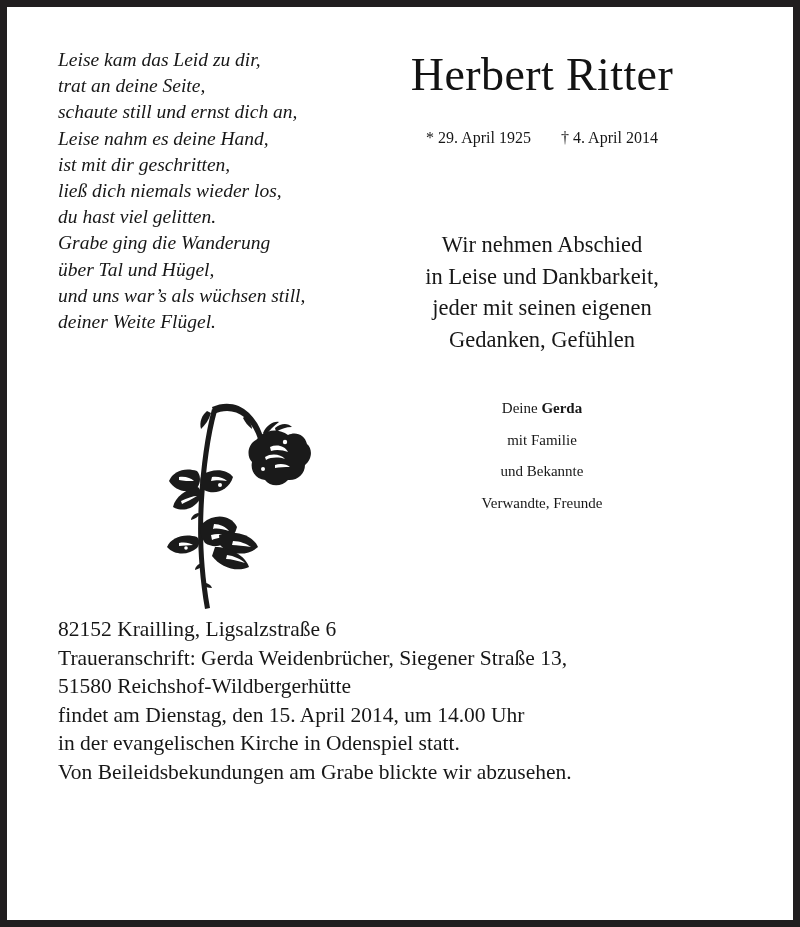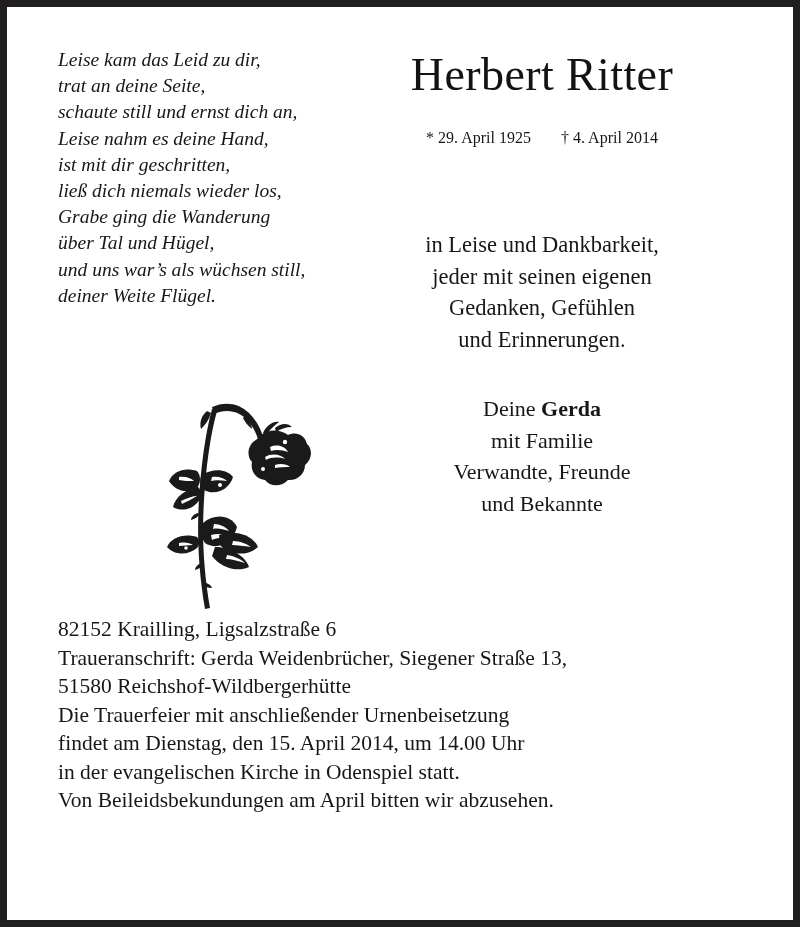--- a/index.html
+++ b/index.html
@@ -83,21 +83,21 @@
   
   .memorial {
     font-size: 22.5px;
     line-height: 31.5px;
     margin-top: 76px;
     color: #171717;
   }
   .memorial div { white-space: nowrap; }
 
   .survivors {
-    font-size: 22px;
+    font-size: 15px;
     line-height: 31.5px;
     margin-top: 38px;
     color: #171717;
   }
   .survivors div { white-space: nowrap; }
   .survivors b { font-weight: bold; }
 
   
   .rose {
     position: absolute;
@@ -144,45 +144,46 @@
     <div class="upper">
 
       <div class="col-left">
         <div class="poem">
           <div>Leise kam das Leid zu dir,</div>
           <div>trat an deine Seite,</div>
           <div>schaute still und ernst dich an,</div>
           <div>Leise nahm es deine Hand,</div>
           <div>ist mit dir geschritten,</div>
           <div>ließ dich niemals wieder los,</div>
+          <div>du hast viel gelitten.</div>
           <div>Grabe ging die Wanderung</div>
           <div>über Tal und Hügel,</div>
           <div>und uns war’s als wüchsen still,</div>
           <div>deiner Weite Flügel.</div>
         </div>
       </div>
 
       <div class="col-right">
         <div class="name">Herbert Ritter</div>
         <div class="dates">
           <span>* 29. April 1925</span><span class="gap"></span><span>† 4. April 2014</span>
         </div>
 
         <div class="memorial">
+          <div>Wir nehmen Abschied</div>
           <div>in Leise und Dankbarkeit,</div>
           <div>jeder mit seinen eigenen</div>
           <div>Gedanken, Gefühlen</div>
-          <div>und Erinnerungen.</div>
         </div>
 
         <div class="survivors">
           <div><span>Deine </span><b>Gerda</b></div>
           <div>mit Familie</div>
+          <div>und Bekannte</div>
           <div>Verwandte, Freunde</div>
-          <div>und Bekannte</div>
         </div>
       </div>
     </div>
 
     <div class="rose">
       <svg viewBox="0 0 160 225" xmlns="http://www.w3.org/2000/svg" aria-hidden="true">
         <g fill="#1a1a1a">
 
           <path d="M55 14 C 48 40, 44 72, 42 104 C 40 138, 41 172, 48 214 L 53 213 C 46 172, 45 138, 47 105 C 49 73, 53 41, 60 16 Z"></path>
 
@@ -242,24 +243,23 @@
       <div class="addr-block">
         <div class="addr-line">82152 Krailling, Ligsalzstraße 6</div>
       </div>
 
       <div class="addr-block block-gap-addr">
         <div class="addr-line">Traueranschrift: Gerda Weidenbrücher, Siegener Straße 13,</div>
         <div class="addr-line">51580 Reichshof-Wildbergerhütte</div>
       </div>
 
       <div class="service-block block-gap-service">
-        <div class="service-line">Die Trauerfeier mit anschließender Urnenbeisetzung</div>
         <div class="service-line">findet am Dienstag, den 15. April 2014, um 14.00 Uhr</div>
         <div class="service-line">in der evangelischen Kirche in Odenspiel statt.</div>
       </div>
 
       <div class="closing-block block-gap-closing">
-        <div class="closing-line">Von Beileidsbekundungen am April bitten wir abzusehen.</div>
+        <div class="closing-line">Von Beileidsbekundungen am Grabe blickte wir abzusehen.</div>
       </div>
 
     </div>
   </div>
 </div>
 
 </body></html>

